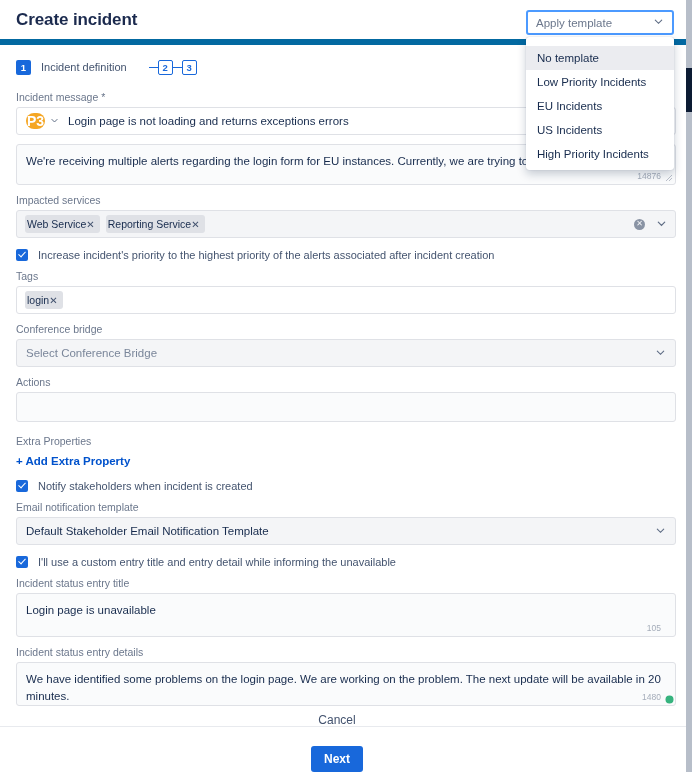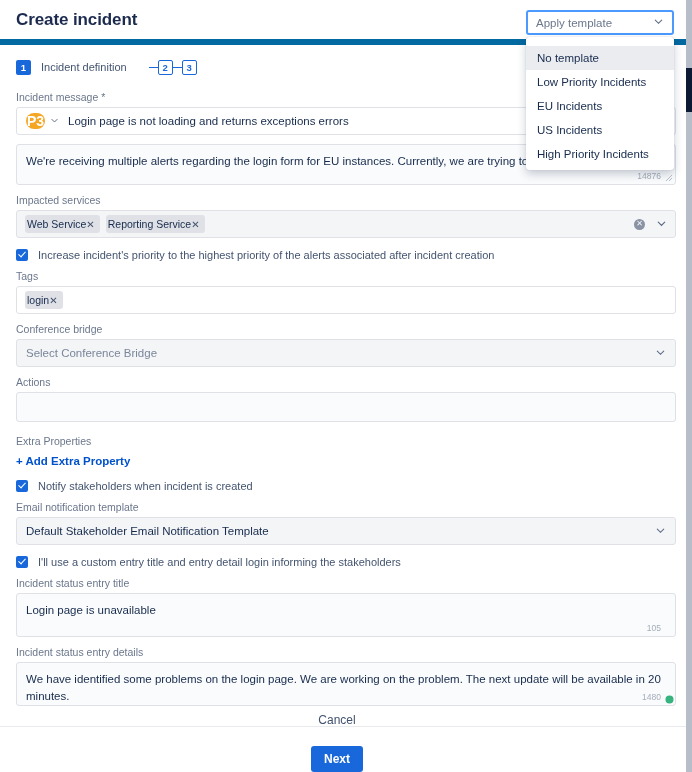--- a/index.html
+++ b/index.html
@@ -444,21 +444,21 @@
         <span class="chev">
           <svg width="11" height="11" viewBox="0 0 12 12">
               <path d="M2.5 4.5 L6 8 L9.5 4.5" fill="none" stroke="#5e6c84" stroke-width="1.2" stroke-linecap="round"></path>
             </svg>
         </span>
       </div>
     </div>
 
     <div class="checkrow">
       <span class="cbox"></span>
-      <span>I'll use a custom entry title and entry detail login informing the stakeholders</span>
+      <span>I'll use a custom entry title and entry detail while informing the unavailable</span>
     </div>
 
     <div class="field">
       <label class="flabel">Incident status entry title</label>
       <div class="textarea-box" style="height:44px;">
         <span>Login page is unavailable</span>
         <span class="counter">105</span>
       </div>
     </div>
 

